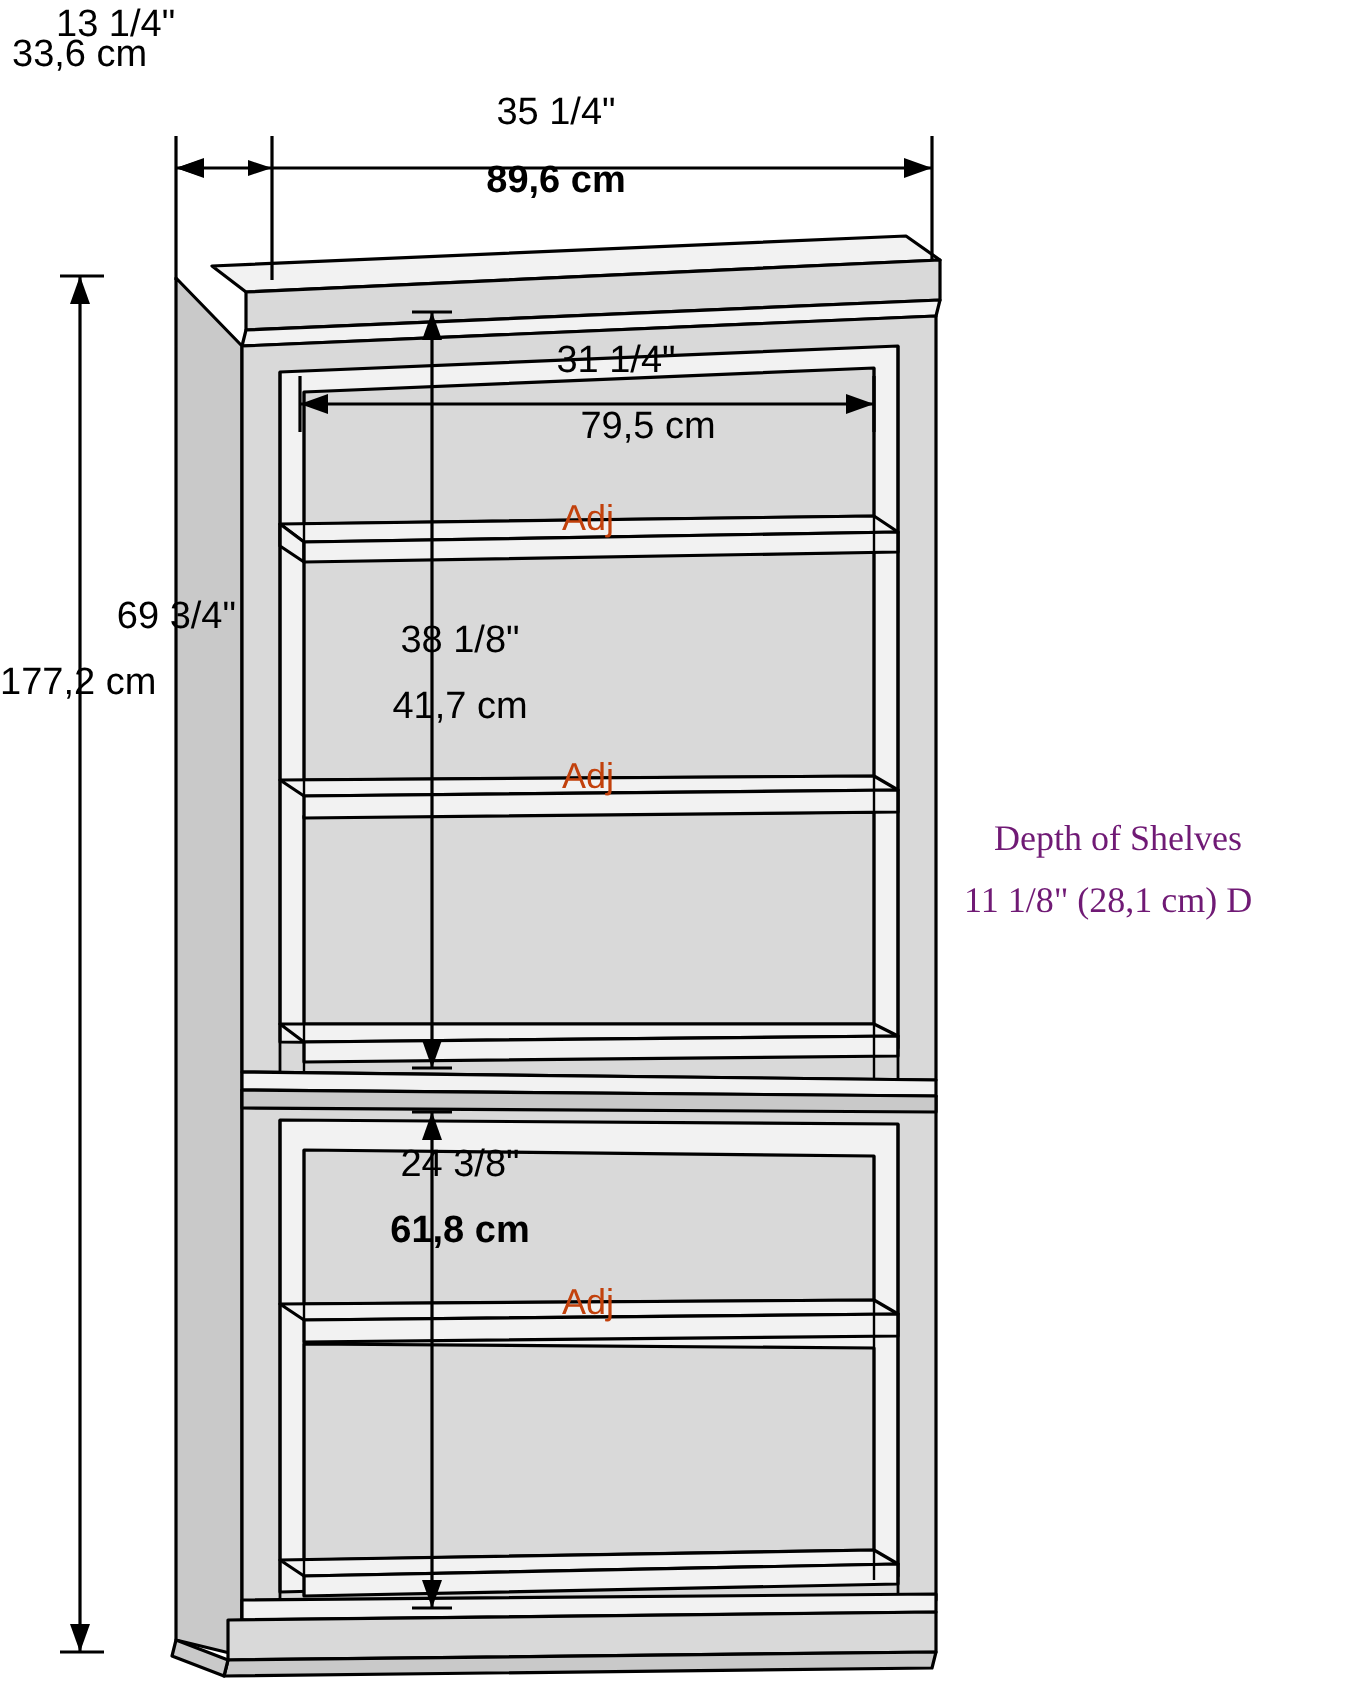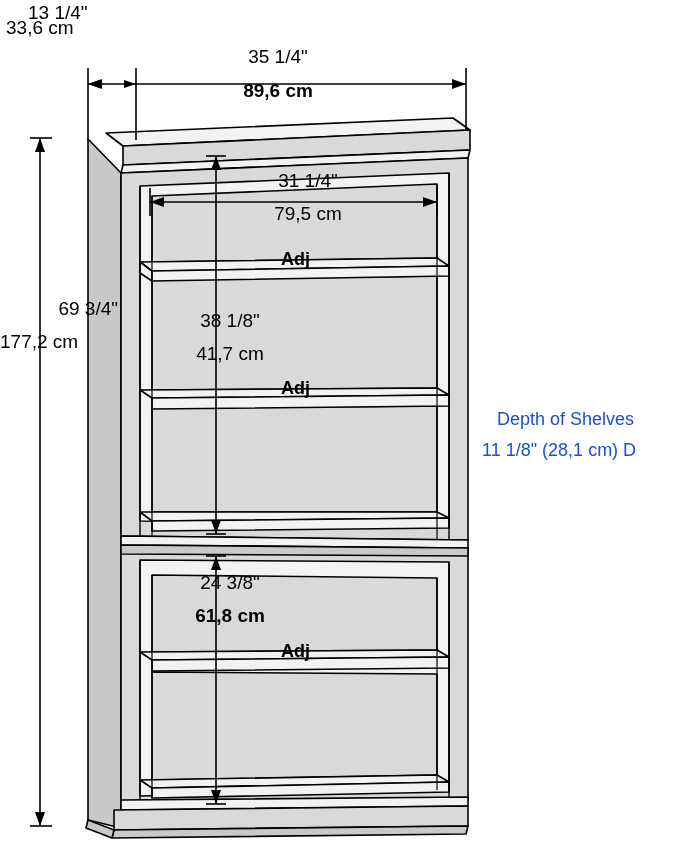--- a/index.html
+++ b/index.html
@@ -33,30 +33,30 @@
     line-height: 25px;
     white-space: pre;
     color: #000;
   }
   .dim-text.center { text-align: center; }
   .dim-text.left { text-align: left; }
   .adj-label {
     position: absolute;
     font-size: 18px;
     line-height: 22px;
-    color: #000000;
+    color: #c2410c;
     white-space: pre;
-    font-weight: bold;
   }
   .note {
     position: absolute;
     font-size: 18px;
     line-height: 26px;
     white-space: pre;
-    color: #1d4ed8;
+    color: #701a75;
+    font-family: Liberation Serif, serif;
   }
 </style>
 </head>
 <body>
 
 <div id="stage">
 
   <svg class="diagram" viewBox="0 0 679 846">
     <g stroke="#000" stroke-width="1.6" stroke-linejoin="round">
 
@@ -160,21 +160,21 @@
     </g>
   </svg>
 
   <div class="dim-text left" style="left:28px; top:0px; width:180px;">13 1/4"</div>
   <div class="dim-text left" style="left:6px; top:15px; width:180px;">33,6 cm</div>
 
   <div class="dim-text center" style="left:198px; top:44px; width:160px;">35 1/4"</div>
   <div class="dim-text center" style="left:198px; top:78px; width:160px;font-weight:bold;">89,6 cm</div>
 
   <div class="dim-text center" style="left:228px; top:168px; width:160px;">31 1/4"</div>
-  <div class="dim-text center" style="left:228px; top:201px; width:160px;">79,5 cm</div>
+  <div class="dim-text center" style="left:244px; top:201px; width:160px;">79,5 cm</div>
 
   <div class="dim-text left" style="left:2px; top:296px; width:116px; text-align:right;">69 3/4"</div>
   <div class="dim-text left" style="left:0px; top:329px; width:118px; text-align:left;">177,2 cm</div>
 
   <div class="dim-text center" style="left:150px; top:308px; width:160px;">38 1/8"</div>
   <div class="dim-text center" style="left:150px; top:341px; width:160px;">41,7 cm</div>
 
   <div class="dim-text center" style="left:150px; top:570px; width:160px;">24 3/8"</div>
   <div class="dim-text center" style="left:150px; top:603px; width:160px;font-weight:bold;">61,8 cm</div>
 

